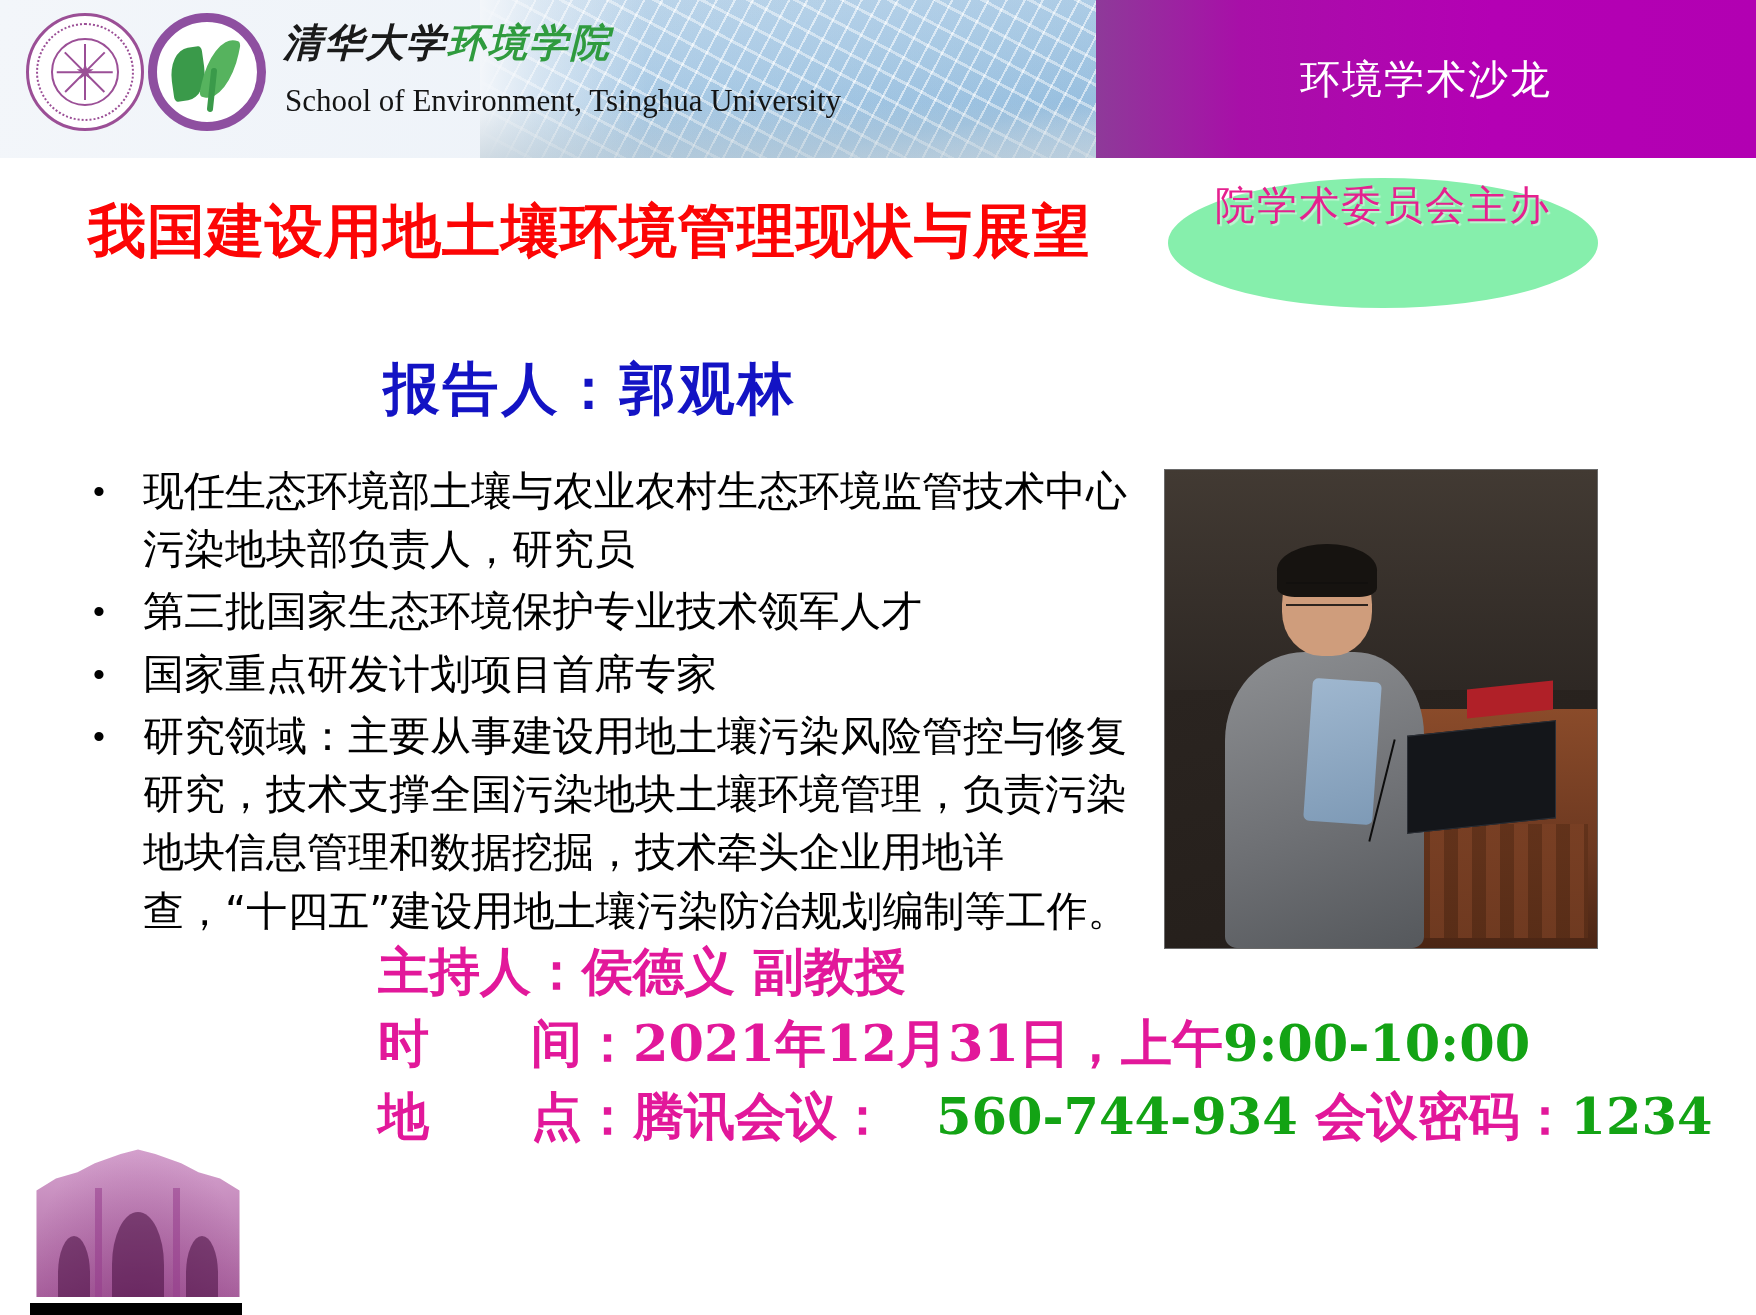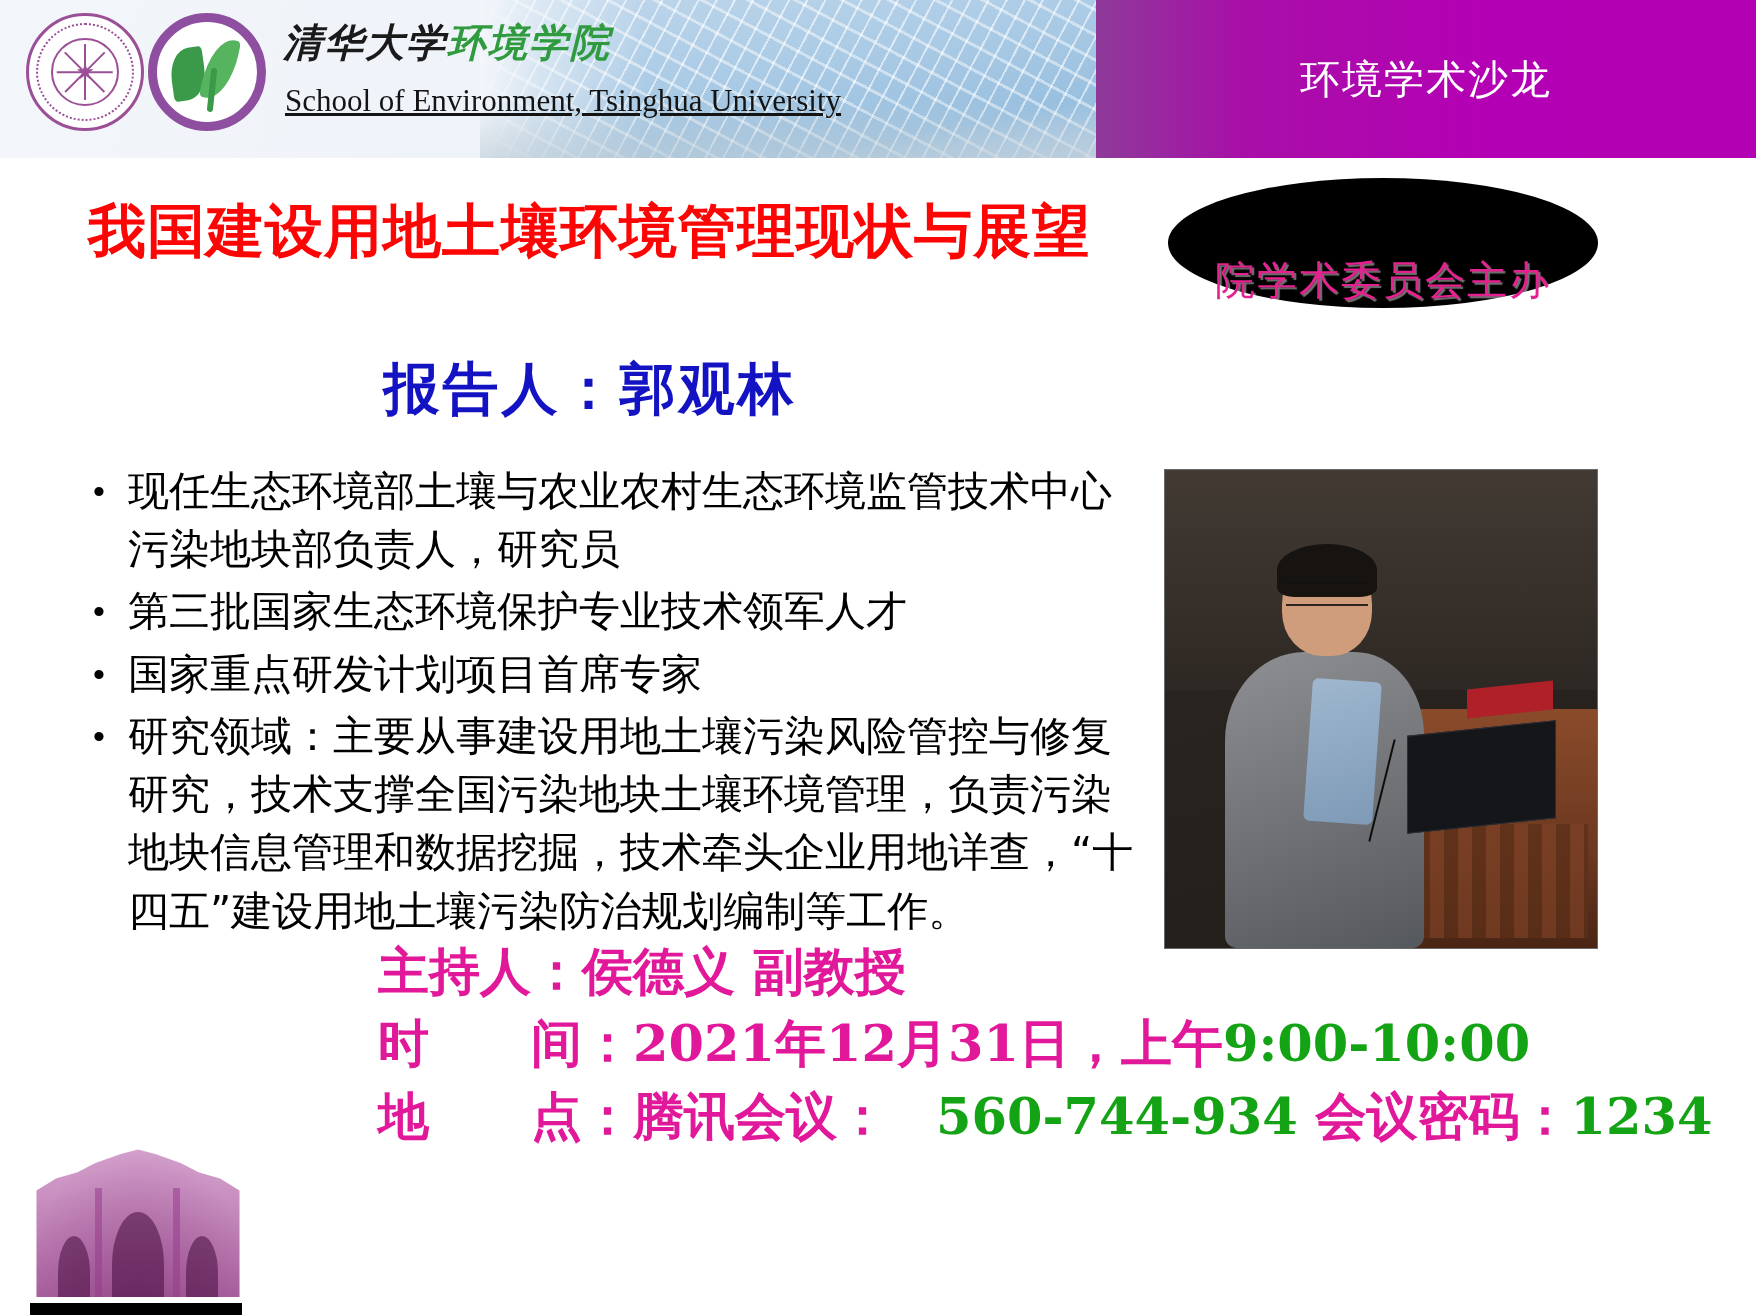--- a/index.html
+++ b/index.html
@@ -134,21 +134,20 @@
   }
   .cn-wordmark .dark { color: #1a1a1a; }
   .cn-wordmark .green { color: #2f9b3e; }
   .en-wordmark {
     position: absolute;
     left: 285px; top: 83px;
     font-family: "Liberation Serif", "DejaVu Serif", serif;
     font-size: 31px;
     color: #141414;
     white-space: nowrap;
-    text-decoration: underline;
   }
 
   .purple-banner {
     position: absolute;
     right: 0; top: 0;
     width: 660px; height: 158px;
     background: linear-gradient(to right, #8e3a99 0%, #a80fa8 22%, #b400b4 60%, #b200b2 100%);
     display: flex;
     flex-direction: column;
     align-items: center;
@@ -176,23 +175,23 @@
     color: #fc0505;
     letter-spacing: 1px;
     white-space: nowrap;
     font-family: "DejaVu Sans", "Liberation Sans", sans-serif;
   }
   .org-ellipse {
     position: absolute;
     left: 1168px; top: 13px;
     width: 430px; height: 130px;
     border-radius: 50%;
-    background: #000000;
+    background: #86efac;
     display: flex;
-    align-items: flex-end;
+    align-items: flex-start;
     justify-content: center;
   }
   .org-ellipse .org-text {
     font-size: 40px;
     color: #e5218f;
     letter-spacing: 2px;
     white-space: nowrap;
     text-shadow: 2px 2px 1px rgba(255,255,255,0.45);
     font-family: "DejaVu Sans", "Liberation Sans", sans-serif;
   }
@@ -230,20 +229,21 @@
     line-height: 58px;
     text-align: center;
   }
   .bullet-text {
     flex: 1 1 auto;
     font-size: 41px;
     line-height: 1.42;
     color: #000000;
     font-family: "DejaVu Sans", "Liberation Sans", sans-serif;
     letter-spacing: 0px;
+    margin-left: 15px;
   }
 
   
   .speaker-photo {
     position: absolute;
     left: 1165px; top: 470px;
     width: 432px; height: 478px;
     overflow: hidden;
     background: #2b2420;
     box-shadow: 0 0 0 1px #6a6a6a;

